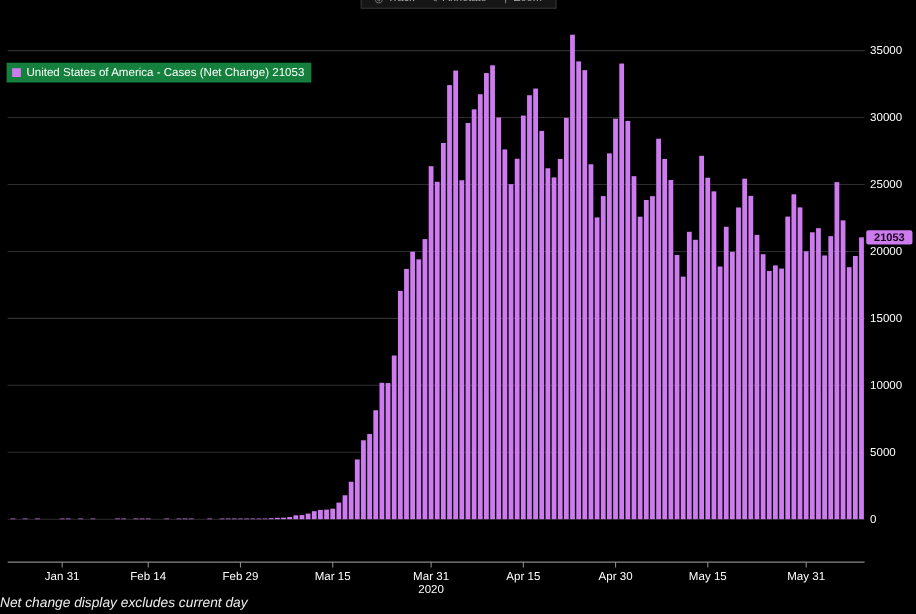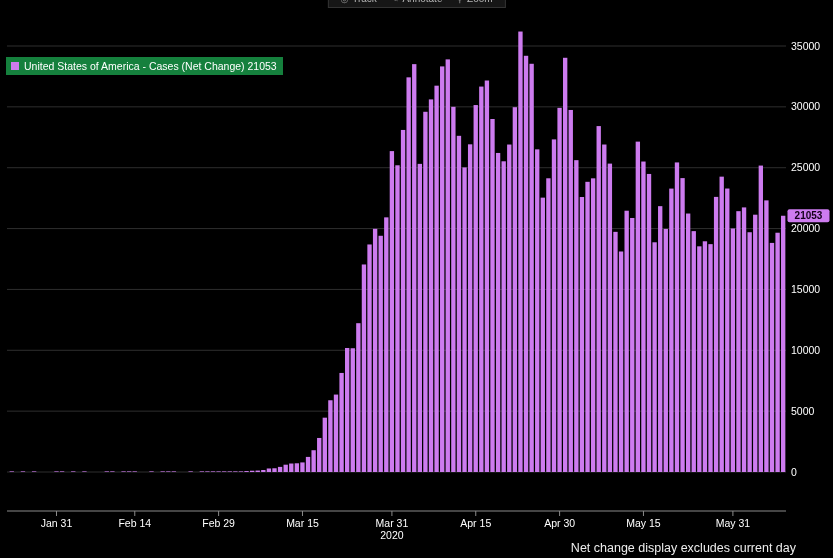--- a/index.html
+++ b/index.html
@@ -17,22 +17,22 @@
   .top-toolbar .tb-item{display:flex;align-items:center;gap:4px;cursor:default;}
   .top-toolbar .tb-icon{font-size:9px;color:#8f8f8f;}
   
   .legend{
     position:absolute;top:9px;left:6px;display:flex;align-items:center;gap:5px;
     background:#15803d;padding:3px 6px 3px 5px;font-size:10.5px;color:#fff;margin-top:48px;
   }
   .legend-swatch{width:8px;height:8px;background:#cd7bef;display:inline-block;}
   
   .footnote{
-    position:absolute;left:0;bottom:3px;width:796px;text-align:right;
-    color:#ededed;font-size:12.5px;
+    position:absolute;left:0;bottom:3px;width:796px;text-align:left;
+    color:#ededed;font-size:12.5px;font-style:italic;
   }
   svg text{font-family:"Liberation Sans", sans-serif;}
 </style>
 </head>
 <body>
 
 <div class="screen">
 
   <div class="top-toolbar">
     <span class="tb-item">

